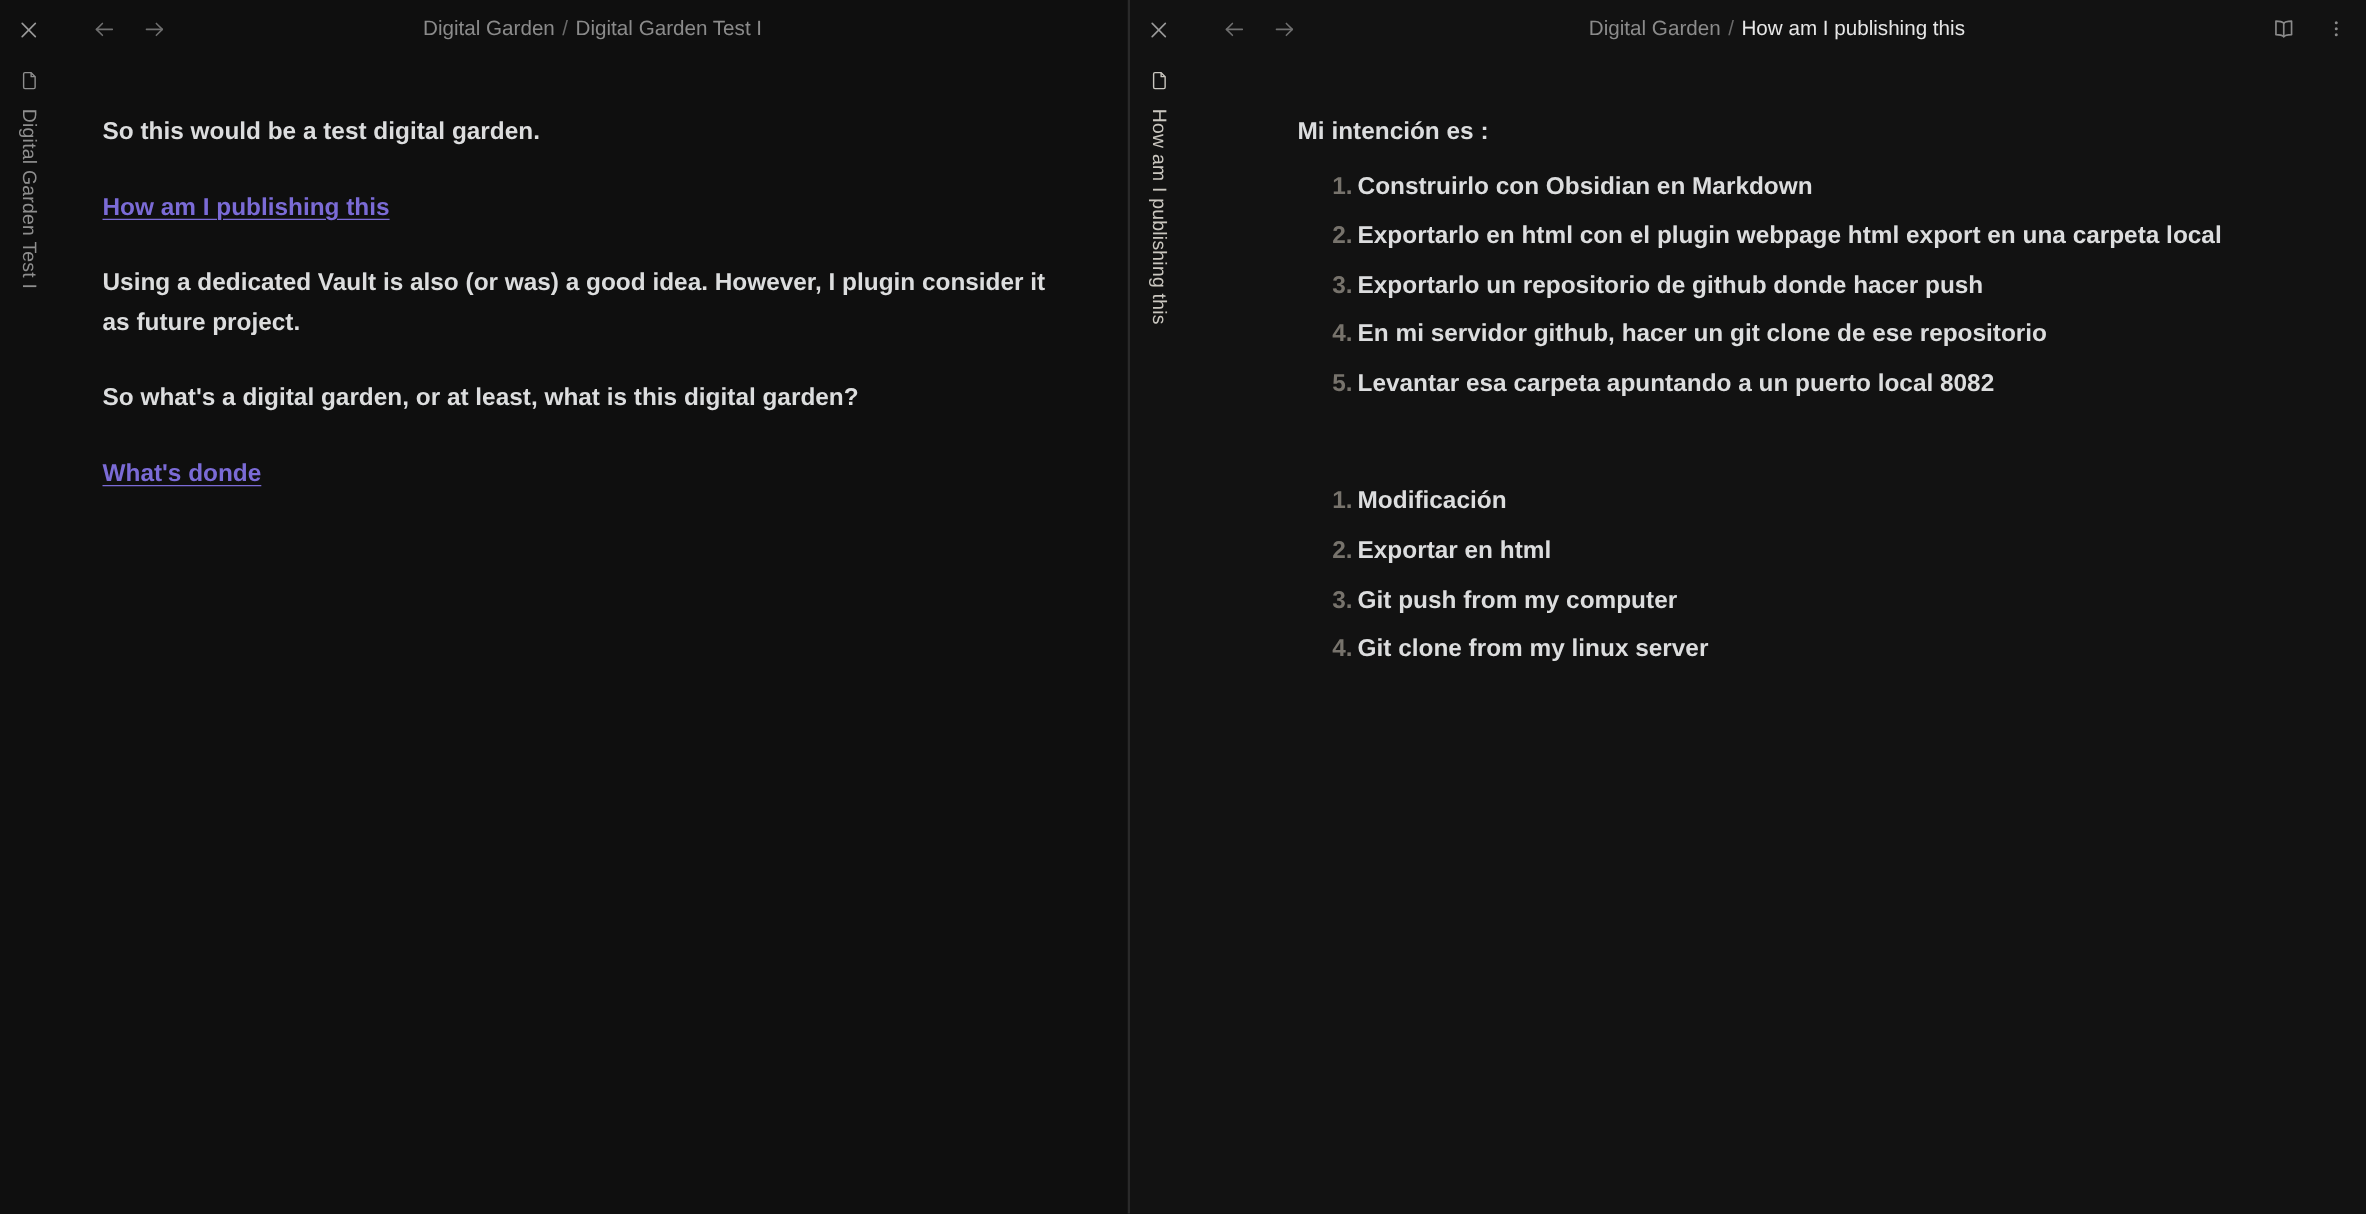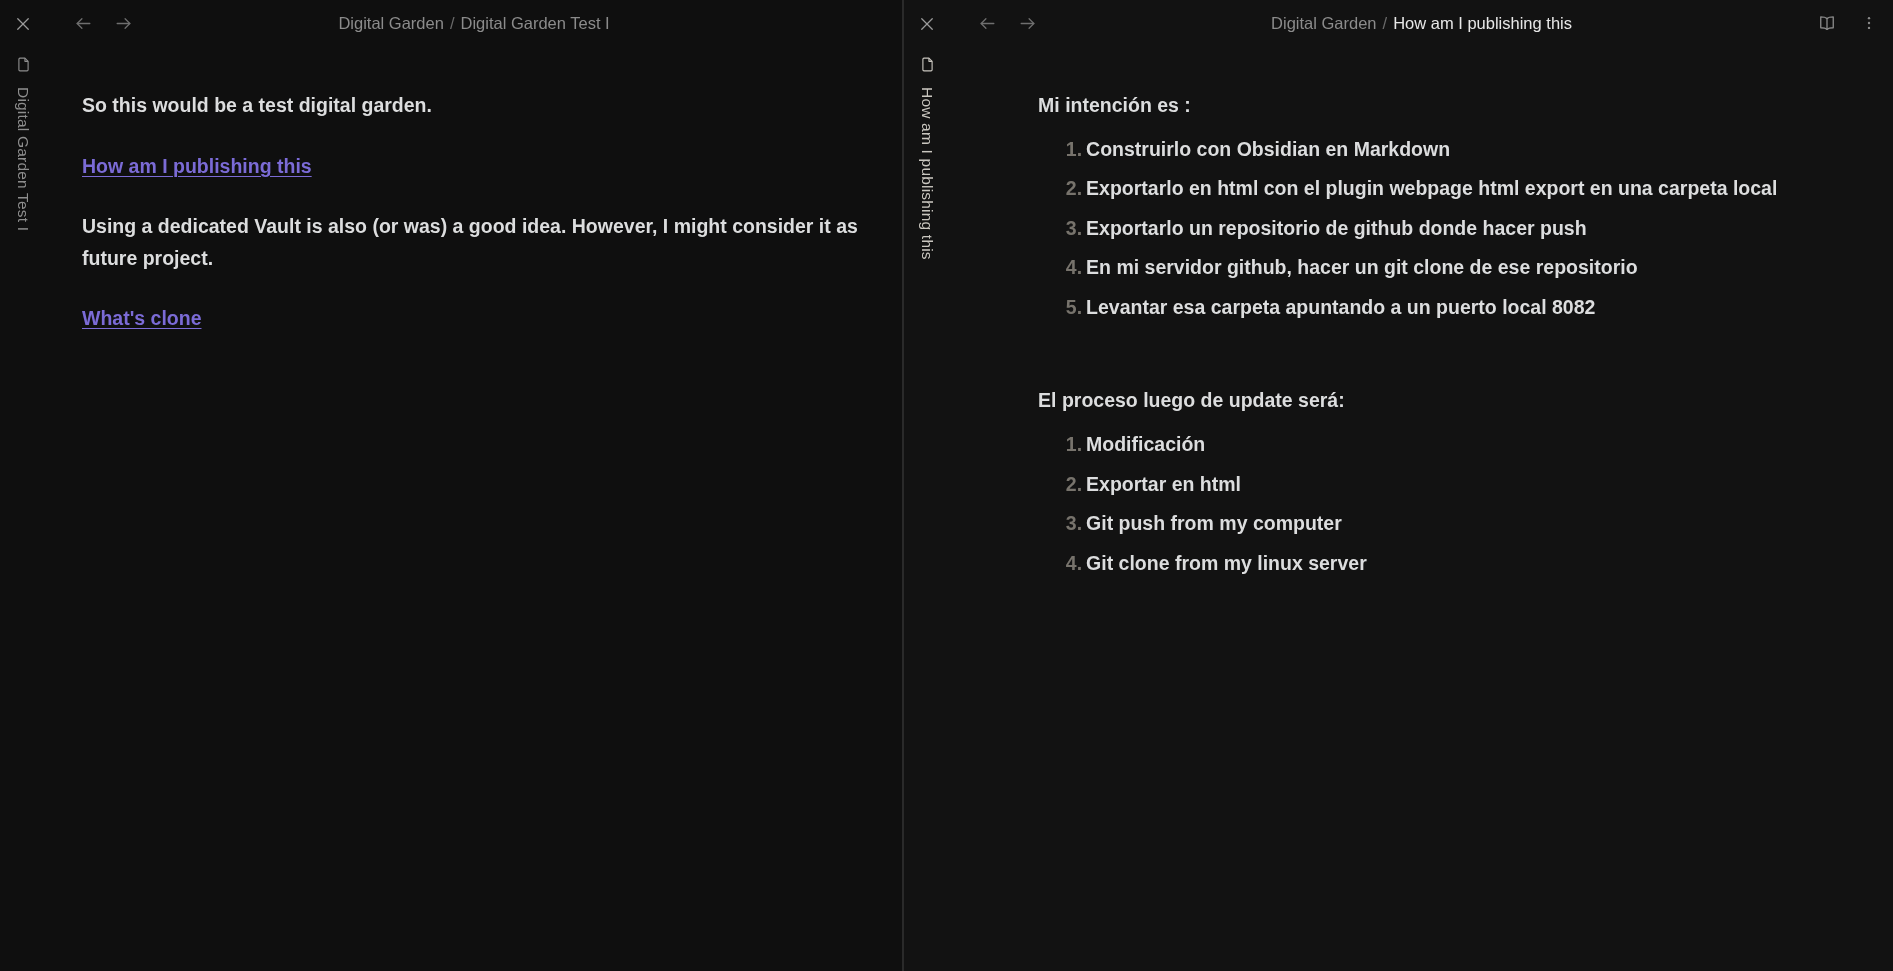--- a/index.html
+++ b/index.html
@@ -226,23 +226,24 @@
           <span class="crumb-sep">/</span>
           <span class="crumb-active">Digital Garden Test I</span>
         </div>
       </div>
 
       <div class="note">
         <p>So this would be a test digital garden.</p>
         <p>
           <a>How am I publishing this</a>
         </p>
-        <p>Using a dedicated Vault is also (or was) a good idea. However, I might consider it as future project.</p>
+        <p>Using a dedicated Vault is also (or was) a good idea. However, I plugin consider it as future project.</p>
+        <p>So what's a digital garden, or at least, what is this digital garden?</p>
         <p>
-          <a>What's clone</a>
+          <a>What's donde</a>
         </p>
       </div>
     </div>
   </div>
 
   <div class="pane-divider"></div>
 
   <div class="pane pane-right">
 
     <div class="tabstrip">
@@ -305,21 +306,20 @@
       <div class="note">
         <p class="tight">Mi intención es :</p>
         <ol>
           <li>Construirlo con Obsidian en Markdown</li>
           <li>Exportarlo en html con el plugin webpage html export en una carpeta local</li>
           <li>Exportarlo un repositorio de github donde hacer push</li>
           <li>En mi servidor github, hacer un git clone de ese repositorio</li>
           <li>Levantar esa carpeta apuntando a un puerto local 8082</li>
         </ol>
         <div class="spacer-lg"></div>
-        <p class="tight">El proceso luego de update será:</p>
         <ol>
           <li>Modificación</li>
           <li>Exportar en html</li>
           <li>Git push from my computer</li>
           <li>Git clone from my linux server</li>
         </ol>
       </div>
     </div>
   </div>
 

